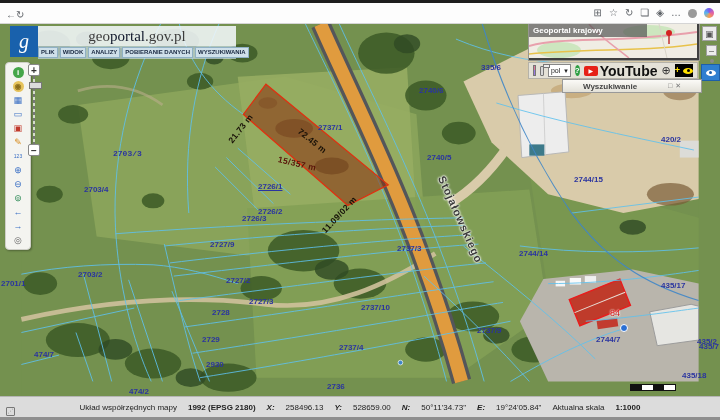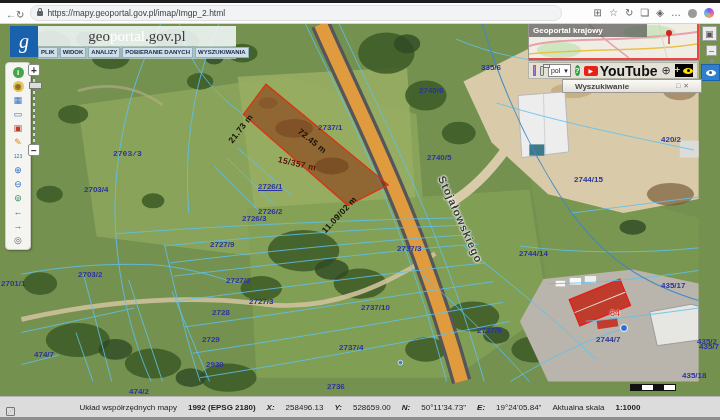--- a/index.html
+++ b/index.html
@@ -33,21 +33,21 @@
   #address-dot{position:absolute;left:620px;top:300px;width:6px;height:6px;border-radius:50%;
     background:#2a6fd4;border:1px solid #fff;}
   
   #logo{position:absolute;left:10px;top:2px;width:28px;height:31px;background:#1961ac;
     color:#fff;display:flex;align-items:center;justify-content:center;
     font-family:"Liberation Serif",serif;font-size:20px;font-style:italic;}
   #title-plate{position:absolute;left:38px;top:2px;width:198px;height:20px;
     background:rgba(243,247,250,.88);display:flex;align-items:center;justify-content:center;
     font-family:"Liberation Serif",serif;font-size:15px;}
   #title-plate .t-geo,#title-plate .t-suf{color:#3c3c3c;}
-  #title-plate .t-portal{color:#ffffff;}
+  #title-plate .t-portal{color:#0f172a;}
   #menu-row{position:absolute;left:38px;top:22px;width:198px;height:13px;
     background:rgba(200,218,230,.7);display:flex;gap:2px;align-items:center;}
   .menu-btn{background:#cfe0ea;border:1px solid #8fb0c4;color:#17263f;font-size:6px;
     font-weight:bold;padding:1px 2px;white-space:nowrap;cursor:pointer;line-height:7px;}
   
   #left-tools{position:absolute;left:5px;top:38px;width:24px;background:#f4f4f0;
     border:1px solid #cfcfc8;border-radius:4px;box-shadow:1px 1px 2px rgba(0,0,0,.3);
     display:flex;flex-direction:column;align-items:center;padding:3px 0;gap:2px;}
   .tool{width:14px;height:12px;display:flex;align-items:center;justify-content:center;
     font-size:9px;cursor:pointer;}
@@ -55,21 +55,21 @@
     justify-content:center;font-size:8px;font-weight:bold;}
   
   .zbtn{position:absolute;width:12px;height:12px;background:#fff;border:1px solid #888;
     border-radius:2px;font-size:10px;font-weight:bold;color:#333;display:flex;
     align-items:center;justify-content:center;cursor:pointer;box-sizing:border-box;}
   #zoom-track{position:absolute;left:33px;top:52px;width:2px;height:68px;
     background:repeating-linear-gradient(to bottom,#777 0 3px,rgba(255,255,255,.7) 3px 6px);}
   #zoom-handle{position:absolute;left:29px;top:58px;width:11px;height:5px;background:#dcdcdc;
     border:1px solid #777;cursor:pointer;}
   
-  #overview{position:absolute;left:528px;top:-1px;width:170px;height:36px;background:#ef4444;
+  #overview{position:absolute;left:528px;top:-1px;width:170px;height:36px;background:#404040;
     border:1px solid #979790;overflow:hidden;}
   #ov-strip{position:absolute;left:0;top:0;width:118px;height:13px;background:rgba(84,84,84,.7);}
   #ov-title{position:absolute;left:4px;top:2px;font-size:8px;font-weight:bold;color:#fff;}
   
   .edge-btn{position:absolute;background:#ececec;border:1px solid #a0a0a0;box-sizing:border-box;
     display:flex;align-items:center;justify-content:center;cursor:pointer;}
   #eye-btn{position:absolute;left:701px;top:40px;width:17px;height:15px;background:#2f7fd0;
     border:1px solid #1d5fa8;display:flex;align-items:center;justify-content:center;cursor:pointer;}
   .eye{width:10px;height:6px;border-radius:50%;position:relative;}
   .eye::after{content:"";position:absolute;left:3.5px;top:1.5px;width:3px;height:3px;
@@ -93,45 +93,41 @@
   #yt-play{width:14px;height:10px;background:#e62117;border-radius:2px;color:#fff;font-size:6px;
     display:flex;align-items:center;justify-content:center;}
   #yt-text{font-size:14px;font-weight:bold;color:#111;}
   #globe-btn{font-size:11px;color:#333;cursor:pointer;line-height:11px;}
   #contrast-btn{width:30px;height:13px;background:#000;display:flex;align-items:center;
     justify-content:center;gap:3px;cursor:pointer;}
   #contrast-btn .plus{color:#ffe000;font-size:9px;font-weight:bold;line-height:9px;}
   
   #search-panel{position:absolute;left:562px;top:55px;width:140px;height:14px;
     background:linear-gradient(#fbfaf7,#e3e1d8);border:1px solid #999;box-sizing:border-box;
-    display:flex;align-items:center;padding:0 12px;}
+    display:flex;align-items:center;padding:0 20px;}
   #search-panel .sp-title{font-size:8px;font-weight:bold;color:#444;}
   #search-panel .sp-btns{margin-left:auto;font-size:7px;color:#777;display:flex;gap:3px;}
   
   #scale-bar{position:absolute;left:630px;top:360px;display:flex;border:1px solid #111;height:5px;}
   #scale-bar div{width:11px;}
   
   #status-bar{position:absolute;bottom:0;left:0;width:720px;height:24px;background:#dcdcdc;
     border-top:1px solid #b5b5b5;border-bottom:3px solid #8f8f8f;box-sizing:border-box;
     display:flex;align-items:center;justify-content:center;gap:11px;font-size:8px;color:#222;
     white-space:nowrap;}
   #status-bar b{font-weight:bold;}
   #status-bar .lab{font-weight:bold;font-style:italic;}
   #fs-icon{position:absolute;left:6px;bottom:4px;width:7px;height:7px;border:1px solid #777;
     border-radius:1px;font-size:6px;color:#777;line-height:6px;text-align:center;cursor:pointer;}
 </style>
 </head>
 <body>
 
 <div id="browser-bar">
   <span id="nav-left"><span class="bicon">←</span><span class="bicon">↻</span></span>
-  <div id="url-pill">
-    <span class="lock"></span>
-    <span>https://mapy.geoportal.gov.pl/imap/Imgp_2.html</span>
-  </div>
   <span id="nav-right">
       <span class="bicon">⊞</span>
       <span class="bicon">☆</span>
       <span class="bicon">↻</span>
       <span class="bicon">❏</span>
       <span class="bicon">◈</span>
       <span class="bicon">…</span>
       <span id="avatar"></span>
       <span id="copilot"></span>
     </span>

